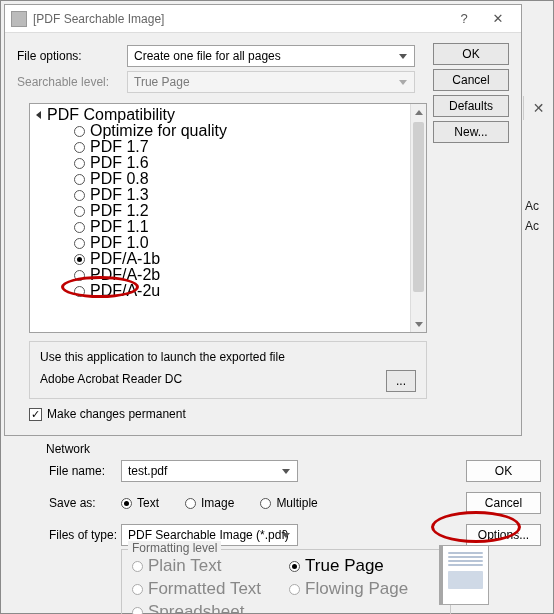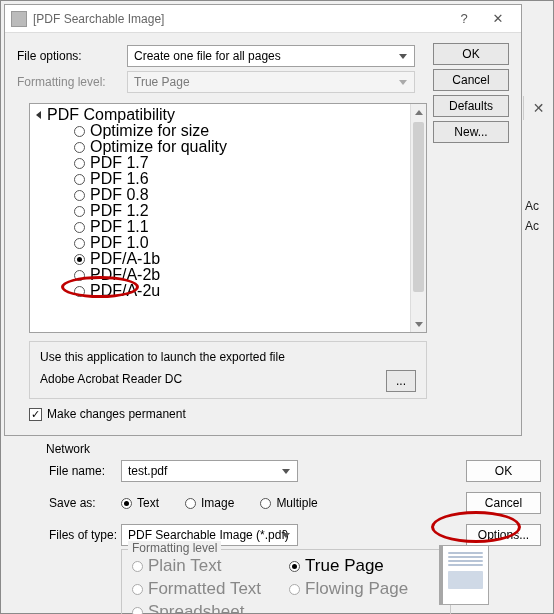--- a/index.html
+++ b/index.html
@@ -274,21 +274,21 @@
     <div class="fg-row" style="width:398px;">
       <div class="l">File options:</div>
       <div class="sel">
         <span>Create one file for all pages</span>
         <span class="dropdown-arrow">
             <span class="chevron"></span>
           </span>
       </div>
     </div>
     <div class="fg-row dis" style="width:398px;">
-      <div class="l">Formatting level:</div>
+      <div class="l">Searchable level:</div>
       <div class="sel">
         <span>True Page</span>
         <span class="dropdown-arrow">
             <span class="chevron" style="border-top-color:#aaa;"></span>
           </span>
       </div>
     </div>
   </div>
 
   <div class="fg-side-btns">
@@ -298,39 +298,39 @@
     <div class="btn">New...</div>
   </div>
 
   <div class="tree-box">
     <div class="tree-content" id="tree-content">
       <div class="tree-group-header">
         <span class="tri-left"></span>
         <span>PDF Compatibility</span>
       </div>
 
-    <div class="tree-item">
-          <span class="radio"></span>
-          <span>Optimize for size</span>
-        </div>
         <div class="tree-item">
           <span class="radio"></span>
           <span>Optimize for quality</span>
         </div>
         <div class="tree-item">
           <span class="radio"></span>
           <span>PDF 1.7</span>
         </div>
         <div class="tree-item">
           <span class="radio"></span>
           <span>PDF 1.6</span>
         </div>
         <div class="tree-item">
           <span class="radio"></span>
           <span>PDF 0.8</span>
+        </div>
+        <div class="tree-item">
+          <span class="radio"></span>
+          <span>PDF 1.3</span>
         </div>
         <div class="tree-item">
           <span class="radio"></span>
           <span>PDF 1.2</span>
         </div>
         <div class="tree-item">
           <span class="radio"></span>
           <span>PDF 1.1</span>
         </div>
         <div class="tree-item">

